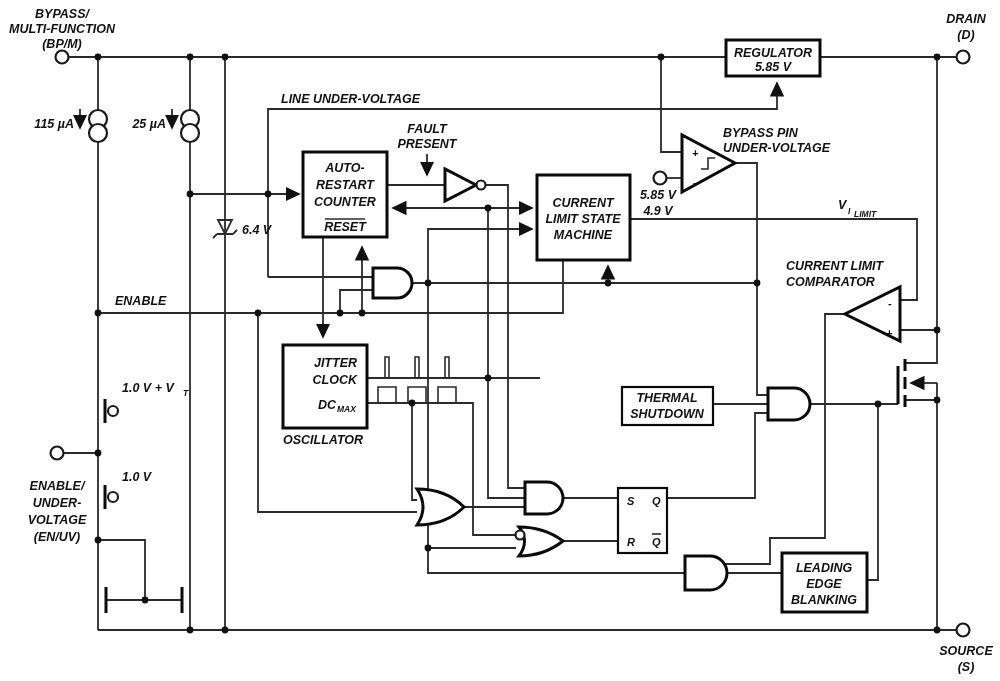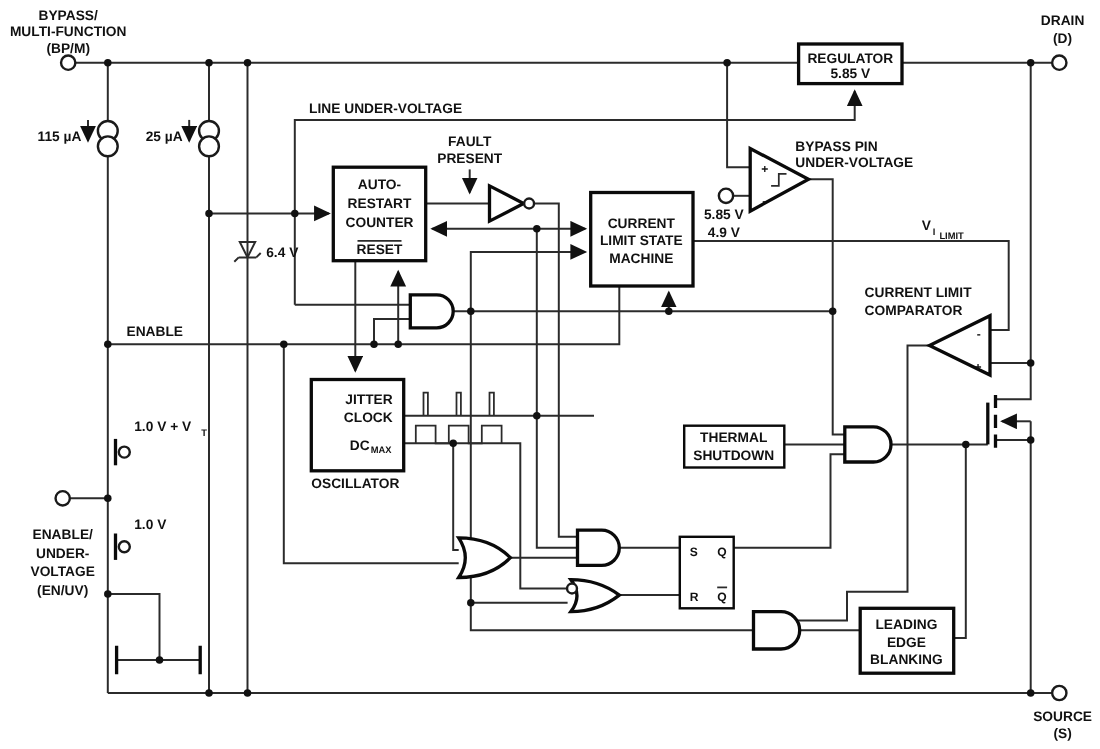--- a/index.html
+++ b/index.html
@@ -1,16 +1,16 @@
 <!DOCTYPE html>
 <html><head>
 <meta charset="utf-8">
 <style>
   html,body{margin:0;padding:0;background:#fff;}
-  .stage{position:relative;width:1000px;height:681px;background:#ffffff;overflow:hidden;}
+  .stage{position:relative;width:1000px;height:681px;background:#ffffff;overflow:hidden;font-style:italic;}
   svg{position:absolute;left:0;top:0;}
   text{font-family:"Liberation Sans","DejaVu Sans",sans-serif;font-weight:bold;fill:#111;}
   .lbl{font-size:12.5px;}
   .sm{font-size:11px;}
   .blk{font-size:12.5px;}
   .tiny{font-size:8.5px;}
   .wire{stroke:#2b2b2b;stroke-width:1.8;fill:none;}
   .thin{stroke:#2b2b2b;stroke-width:1.6;fill:none;}
   .box{stroke:#0a0a0a;stroke-width:3;fill:#ffffff;}
   .box2{stroke:#0a0a0a;stroke-width:2.2;fill:#ffffff;}

